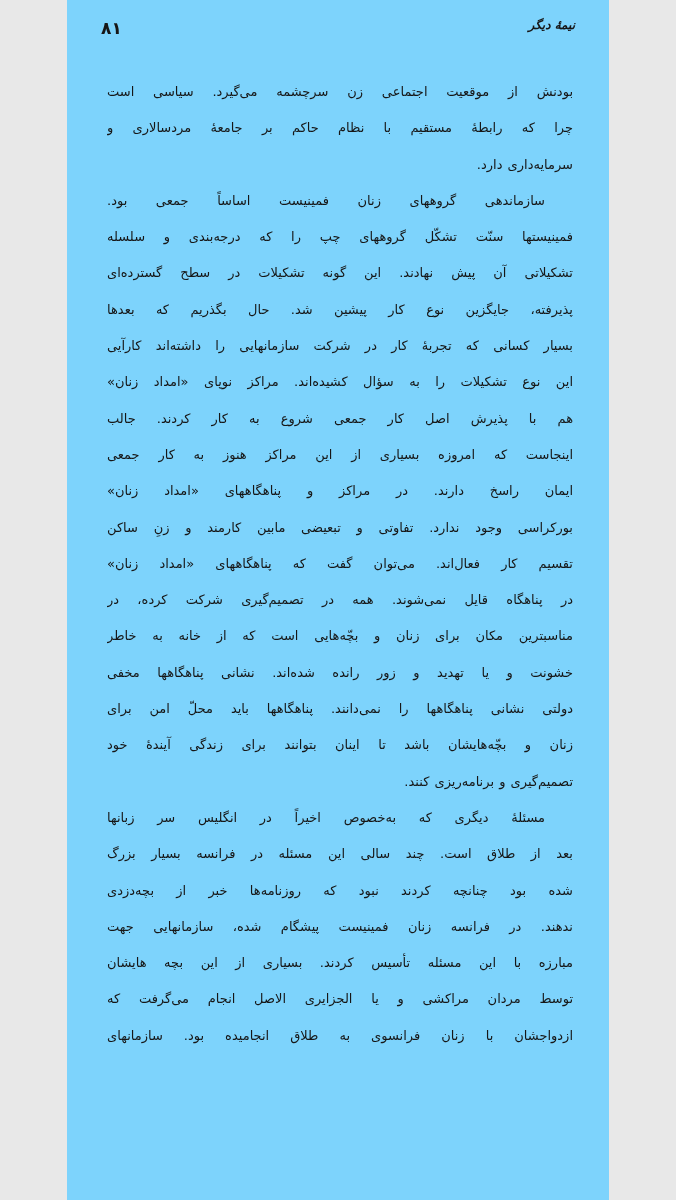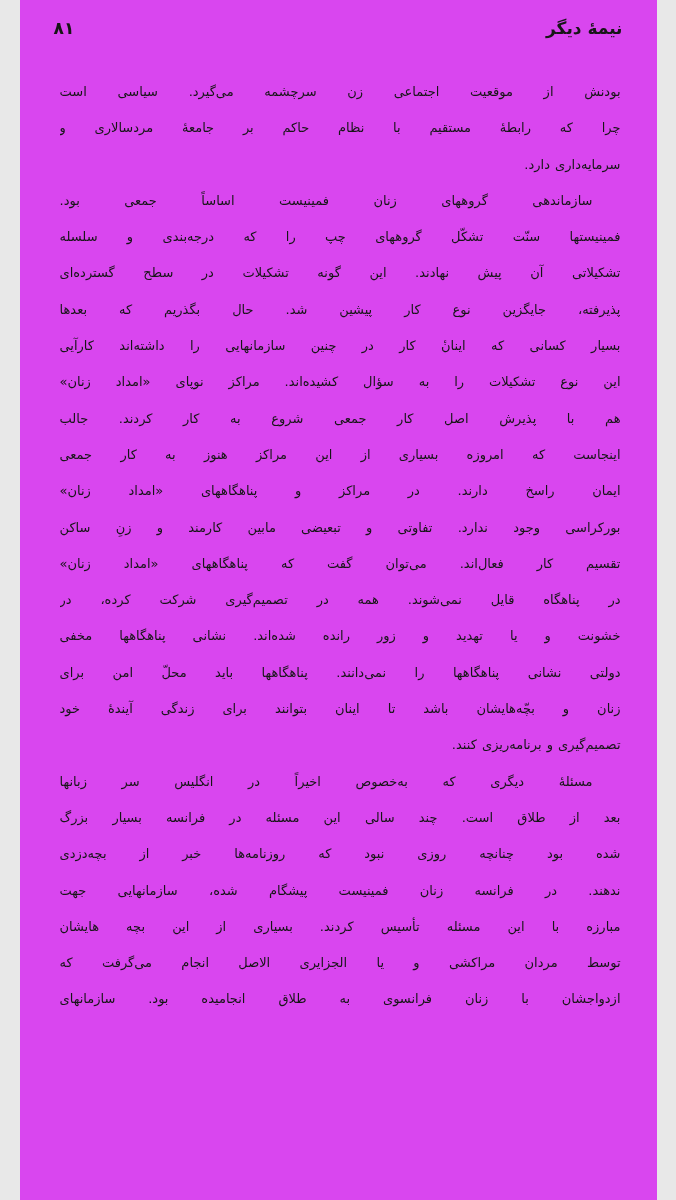--- a/index.html
+++ b/index.html
@@ -1,21 +1,21 @@
 <!DOCTYPE html>
 <html lang="fa"><head>
 <meta charset="utf-8">
 <style>
   html, body { margin: 0; padding: 0; background: #e8e8e8; }
   .page {
     position: relative;
-    width: 637px;
+    width: 542px;
     height: 1200px;
     margin: 0 auto;
-    background: #d946ef;
+    background: #7dd3fc;
     color: #161616;
     font-family: "DejaVu Sans", sans-serif;
     overflow: hidden;
   }
   .header {
     position: absolute;
     top: 18px;
     left: 28px;
     right: 34px;
     display: flex;
@@ -23,23 +23,24 @@
     align-items: flex-start;
   }
   .page-number {
     font-size: 17px;
     font-weight: bold;
     letter-spacing: 2px;
     padding-left: 6px;
     direction: rtl;
   }
   .running-title {
-    font-size: 17px;
+    font-size: 12px;
     font-weight: bold;
     direction: rtl;
+    font-style: italic;
   }
   .text-block {
     position: absolute;
     top: 74px;
     right: 36px;
     left: 40px;
     direction: rtl;
   }
   .line {
     height: 36.3px;
@@ -65,33 +66,34 @@
     <span class="running-title">نیمهٔ دیگر</span>
   </div>
   <div class="text-block">
       <div class="line justify" dir="rtl">بودنش از موقعیت اجتماعی زن سرچشمه می‌گیرد. سیاسی است</div>
       <div class="line justify" dir="rtl">چرا که رابطهٔ مستقیم با نظام حاکم بر جامعهٔ مردسالاری و</div>
       <div class="line end" dir="rtl">سرمایه‌داری دارد.</div>
       <div class="line indent" dir="rtl">سازماندهی گروههای زنان فمینیست اساساً جمعی بود.</div>
       <div class="line justify" dir="rtl">فمینیستها سنّت تشکّل گروههای چپ را که درجه‌بندی و سلسله</div>
       <div class="line justify" dir="rtl">تشکیلاتی آن پیش نهادند. این گونه تشکیلات در سطح گسترده‌ای</div>
       <div class="line justify" dir="rtl">پذیرفته، جایگزین نوع کار پیشین شد. حال بگذریم که بعدها</div>
-      <div class="line justify" dir="rtl">بسیار کسانی که اینانٔ کار در چنین سازمانهایی را داشته‌اند کارآیی</div>
+      <div class="line justify" dir="rtl">بسیار کسانی که تجربهٔ کار در شرکت سازمانهایی را داشته‌اند کارآیی</div>
       <div class="line justify" dir="rtl">این نوع تشکیلات را به سؤال کشیده‌اند. مراکز نوپای «امداد زنان»</div>
       <div class="line justify" dir="rtl">هم با پذیرش اصل کار جمعی شروع به کار کردند. جالب</div>
       <div class="line justify" dir="rtl">اینجاست که امروزه بسیاری از این مراکز هنوز به کار جمعی</div>
       <div class="line justify" dir="rtl">ایمان راسخ دارند. در مراکز و پناهگاههای «امداد زنان»</div>
       <div class="line justify" dir="rtl">بورکراسی وجود ندارد. تفاوتی و تبعیضی مابین کارمند و زنِ ساکن</div>
       <div class="line justify" dir="rtl">تقسیم کار فعال‌اند. می‌توان گفت که پناهگاههای «امداد زنان»</div>
       <div class="line justify" dir="rtl">در پناهگاه قایل نمی‌شوند. همه در تصمیم‌گیری شرکت کرده، در</div>
+      <div class="line justify" dir="rtl">مناسبترین مکان برای زنان و بچّه‌هایی است که از خانه به خاطر</div>
       <div class="line justify" dir="rtl">خشونت و یا تهدید و زور رانده شده‌اند. نشانی پناهگاهها مخفی</div>
       <div class="line justify" dir="rtl">دولتی نشانی پناهگاهها را نمی‌دانند. پناهگاهها باید محلّ امن برای</div>
       <div class="line justify" dir="rtl">زنان و بچّه‌هایشان باشد تا اینان بتوانند برای زندگی آیندهٔ خود</div>
       <div class="line end" dir="rtl">تصمیم‌گیری و برنامه‌ریزی کنند.</div>
       <div class="line indent" dir="rtl">مسئلهٔ دیگری که به‌خصوص اخیراً در انگلیس سر زبانها</div>
       <div class="line justify" dir="rtl">بعد از طلاق است. چند سالی این مسئله در فرانسه بسیار بزرگ</div>
-      <div class="line justify" dir="rtl">شده بود چنانچه روزی نبود که روزنامه‌ها خبر از بچه‌دزدی</div>
+      <div class="line justify" dir="rtl">شده بود چنانچه کردند نبود که روزنامه‌ها خبر از بچه‌دزدی</div>
       <div class="line justify" dir="rtl">ندهند. در فرانسه زنان فمینیست پیشگام شده، سازمانهایی جهت</div>
       <div class="line justify" dir="rtl">مبارزه با این مسئله تأسیس کردند. بسیاری از این بچه هایشان</div>
       <div class="line justify" dir="rtl">توسط مردان مراکشی و یا الجزایری الاصل انجام می‌گرفت که</div>
       <div class="line justify" dir="rtl">ازدواجشان با زنان فرانسوی به طلاق انجامیده بود. سازمانهای</div>
     </div>
 </div>
 
 </body></html>

